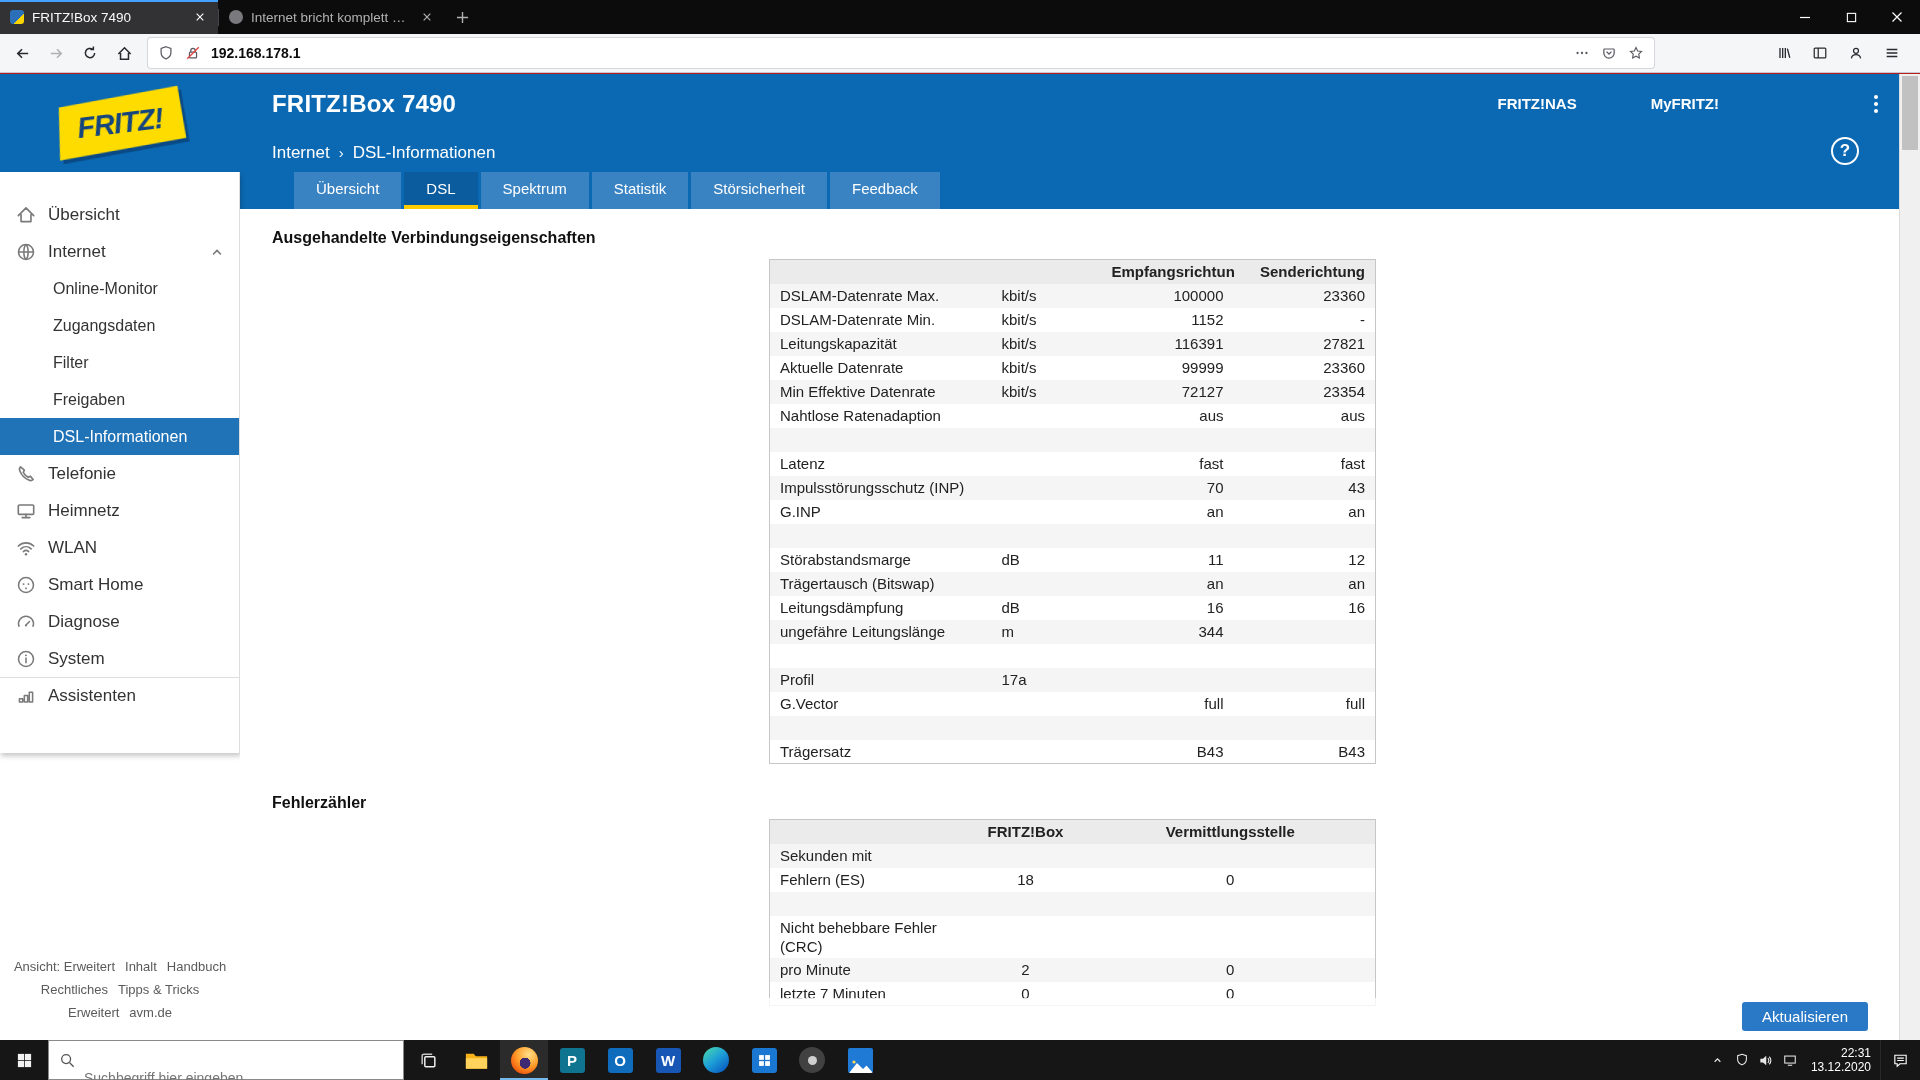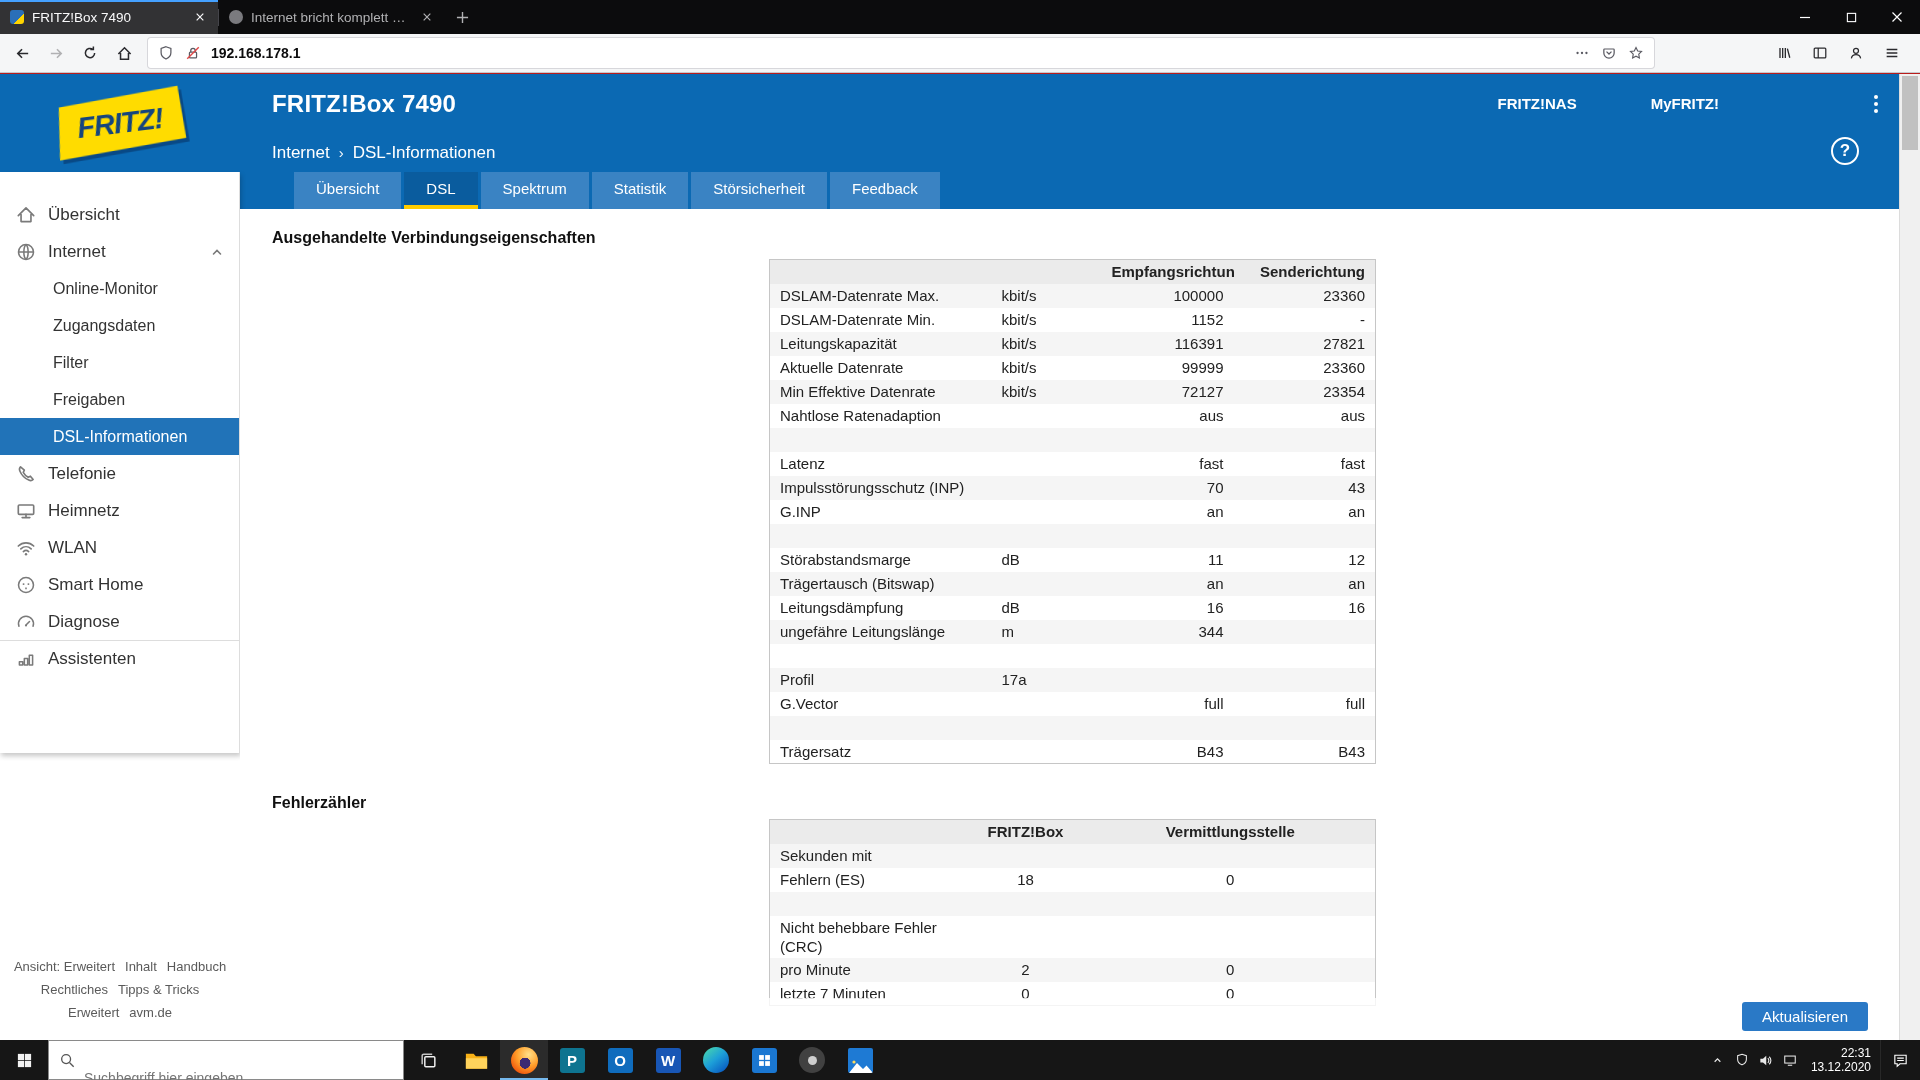--- a/index.html
+++ b/index.html
@@ -363,20 +363,30 @@
           <div class="side-item">
             <span class="sicon">
               <svg viewBox="0 0 20 20" fill="none" stroke="currentColor" stroke-width="1.4" stroke-linecap="round">
                 <path d="M3.6 13.8a6.8 6.8 0 1 1 12.8 0"></path>
                 <path d="M10 12.8l3.2-3.2"></path>
                 <circle cx="10" cy="13.2" r="1" fill="currentColor" stroke="none"></circle>
               </svg>
             </span>
             <span class="slabel">Diagnose</span>
           </div>
+          <div class="side-item">
+            <span class="sicon">
+              <svg viewBox="0 0 20 20" fill="none" stroke="currentColor" stroke-width="1.4" stroke-linecap="round">
+                <circle cx="10" cy="10" r="6.8"></circle>
+                <path d="M10 9.2v4.2"></path>
+                <circle cx="10" cy="6.7" r="0.9" fill="currentColor" stroke="none"></circle>
+              </svg>
+            </span>
+            <span class="slabel">System</span>
+          </div>
           <div class="side-item separated">
             <span class="sicon">
               <svg viewBox="0 0 20 20" fill="none" stroke="currentColor" stroke-width="1.4" stroke-linejoin="round">
                 <path d="M4 15.5h3v-3H4zM8.5 15.5h3v-6h-3zM13 15.5h3v-9h-3z"></path>
               </svg>
             </span>
             <span class="slabel">Assistenten</span>
           </div>
         </div>
     </div>

